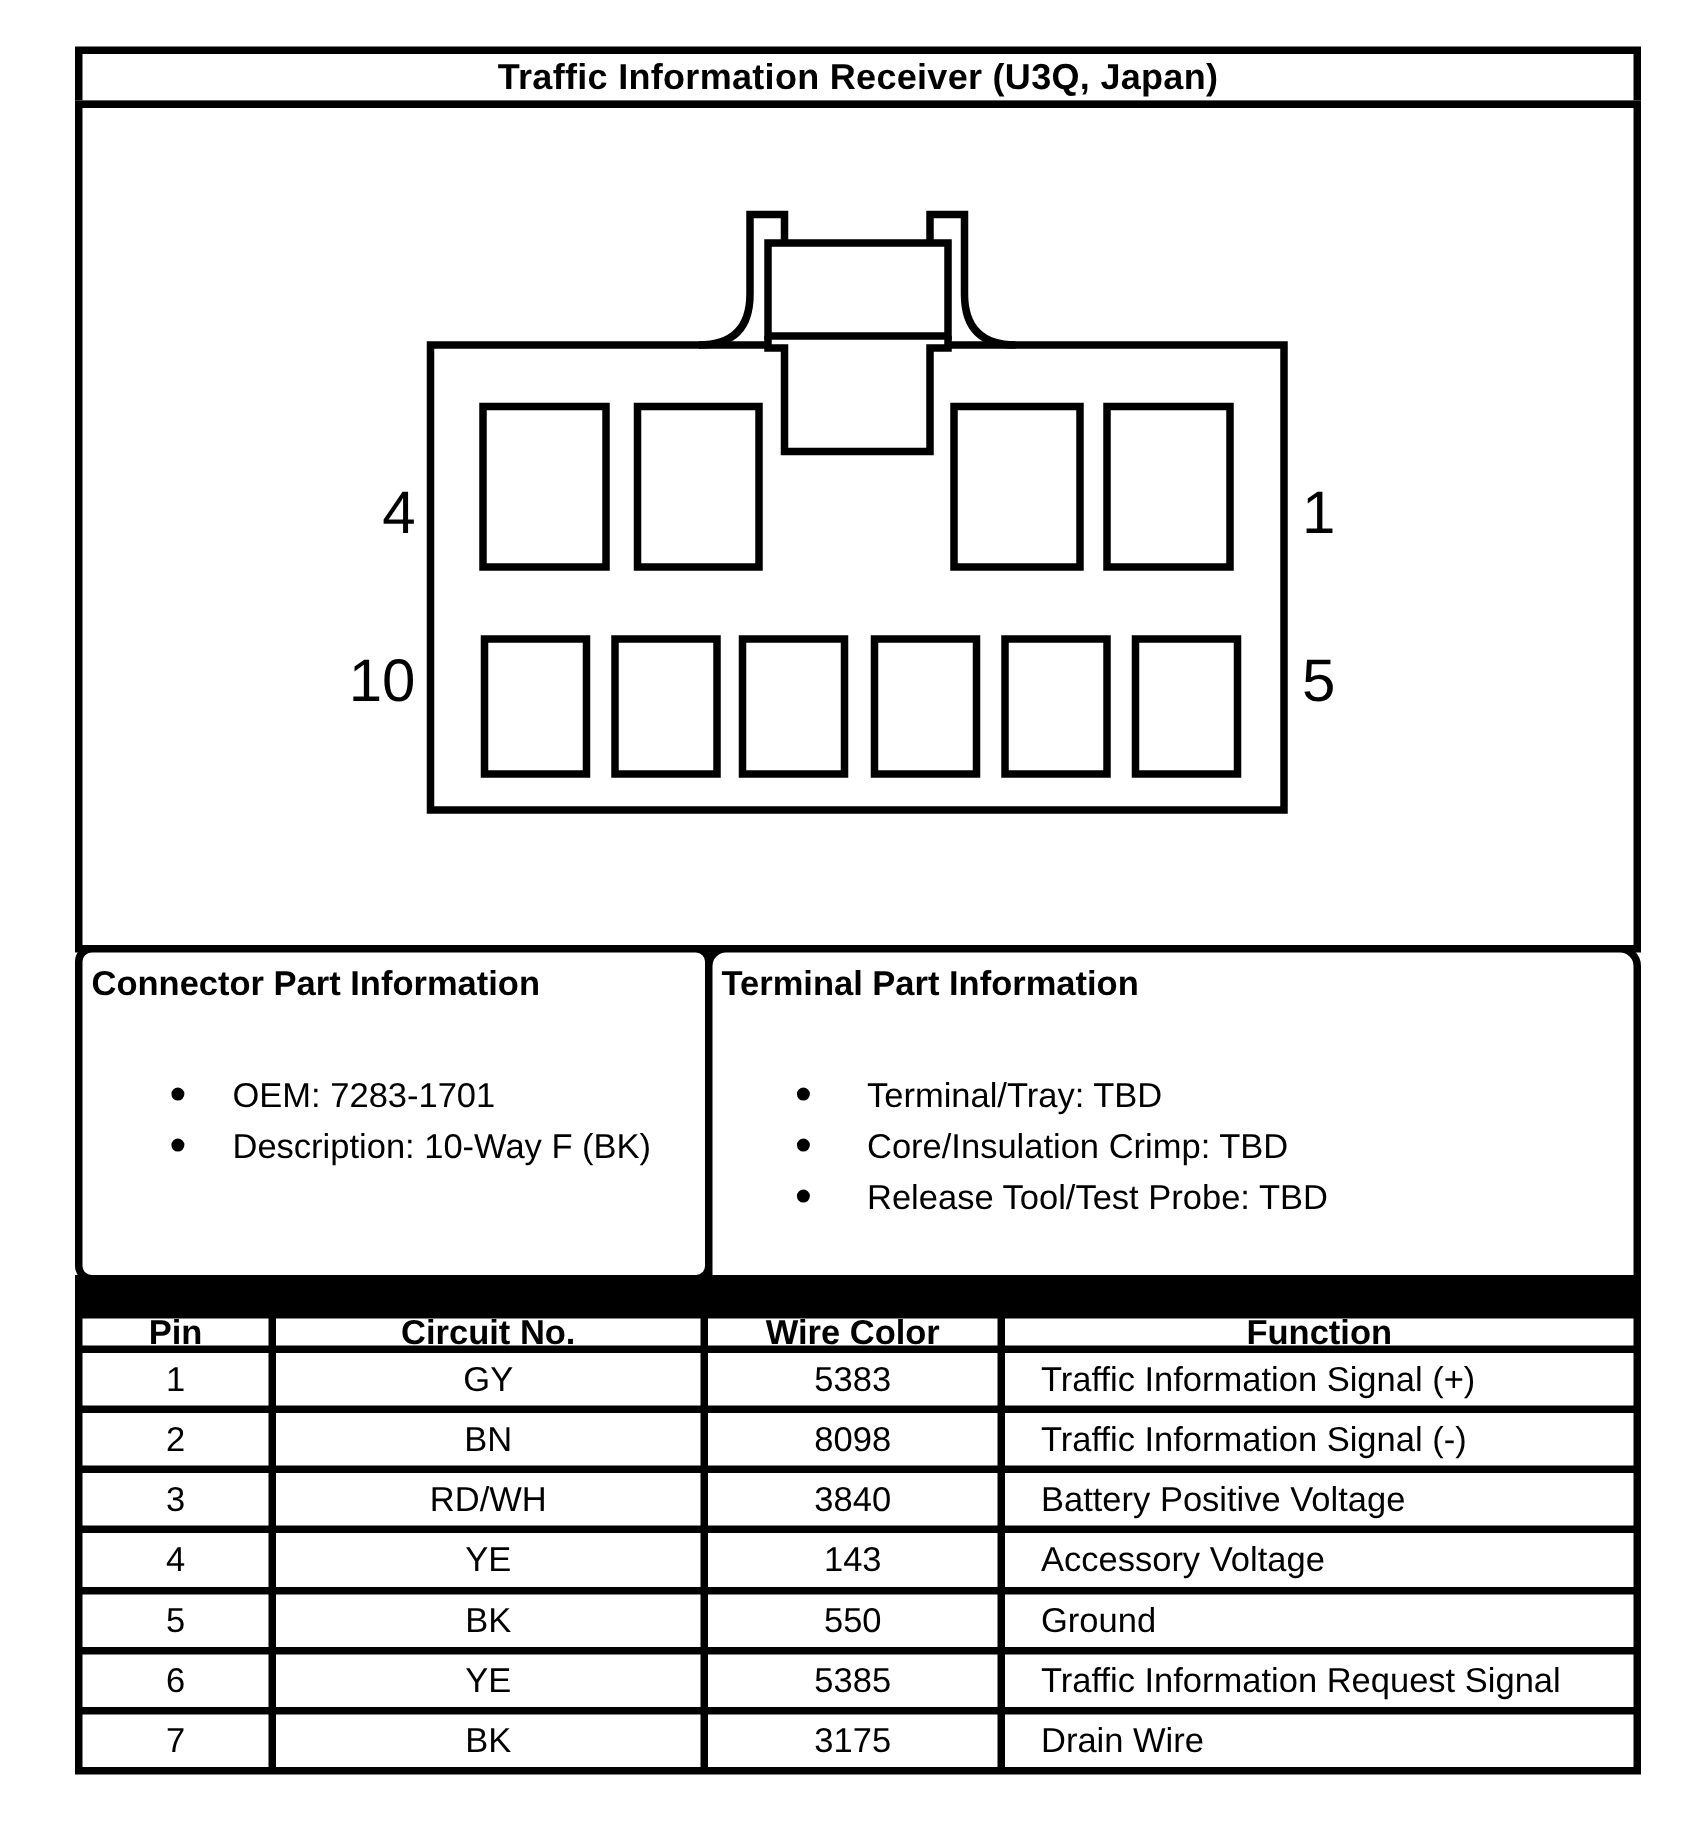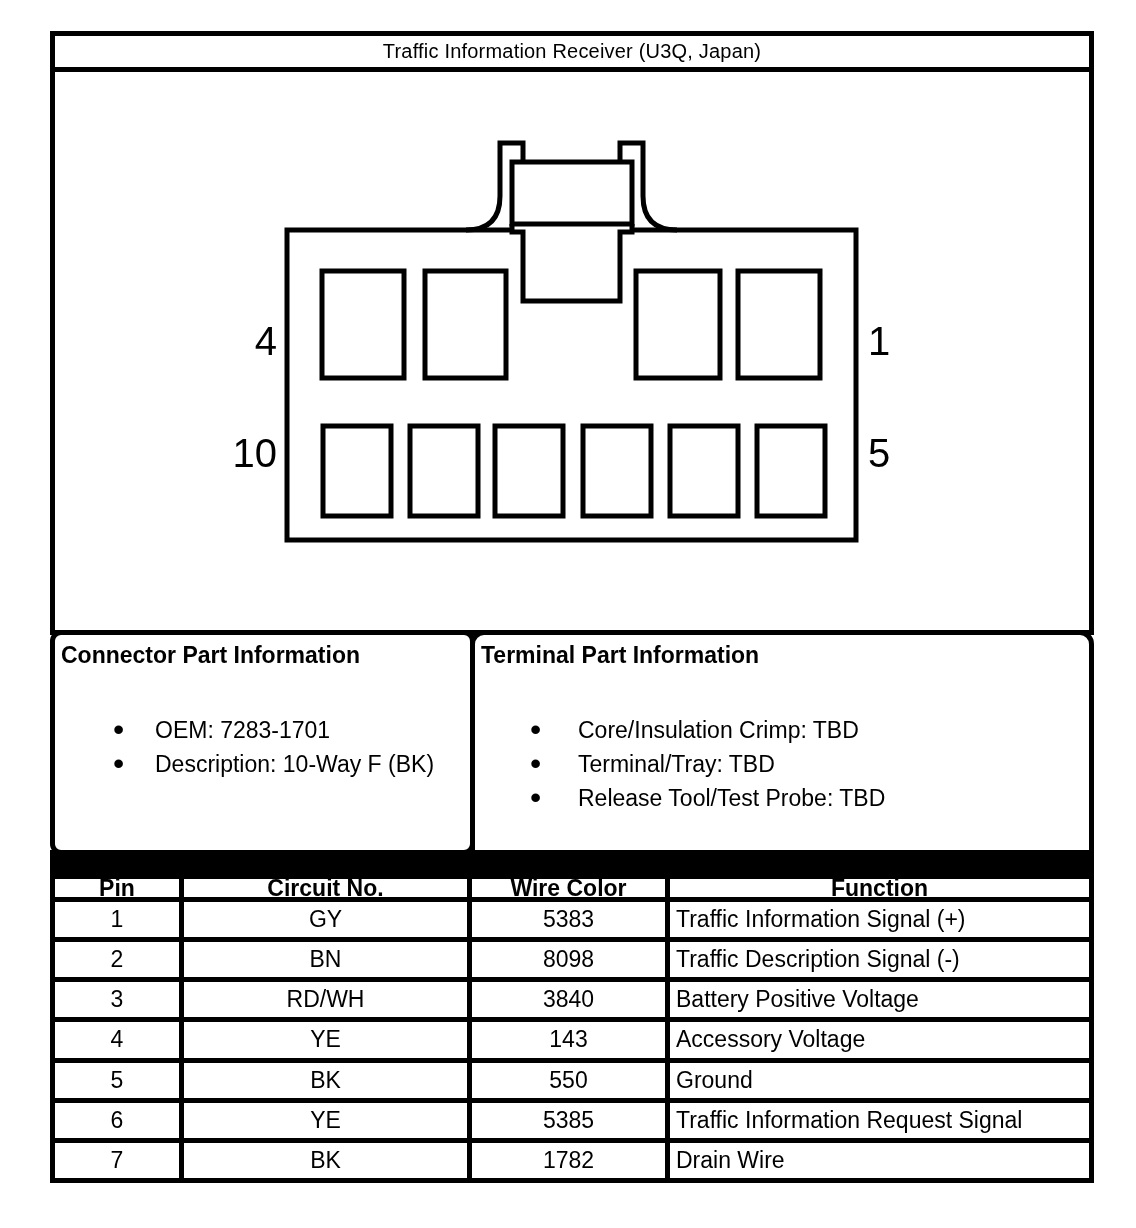--- a/index.html
+++ b/index.html
@@ -6,21 +6,21 @@
   .page {
     position:relative; width:1136px; height:1228px; background:#ffffff;
     font-family:"Liberation Sans","DejaVu Sans",sans-serif; color:#000;
     overflow:hidden;
   }
   .box { position:absolute; box-sizing:border-box; border:5px solid #000; background:#fff; }
 
   
   .title-box { left:50px; top:31px; width:1044px; height:41px;
     display:flex; align-items:center; justify-content:center; }
-  .title-box span { font-size:20px; font-weight:normal; letter-spacing:0.2px;text-align:center; }
+  .title-box span { font-size:24px; font-weight:bold; letter-spacing:0.2px;text-align:center; }
 
   
   .diagram-panel { left:50px; top:67px; width:1044px; height:568px; }
   svg.connector { position:absolute; left:50px; top:72px; width:1044px; height:563px; }
   svg.connector text { font-family:"Liberation Sans","DejaVu Sans",sans-serif;
     font-size:40px; fill:#000; }
 
   
   .info-left  { left:50px;  top:630px; width:425px; height:225px;border-radius:11px; }
   .info-right { left:470px; top:630px; width:624px; height:284px;border-radius:14px; }
@@ -36,21 +36,21 @@
   
   .pin-table { position:absolute; box-sizing:border-box;
     left:50px; top:850px; width:1044px; height:333px;
     background:#000; padding:5px; display:grid;
     grid-template-columns:124px 283px 193px 1fr;
     grid-template-rows:42px repeat(7, 1fr);
     gap:5px; }
   .pin-table .cell { background:#fff; display:flex; align-items:center;
     justify-content:center; font-size:23px; overflow:hidden; white-space:nowrap; }
   .pin-table .th { font-weight:bold;margin-top:24px; }
-  .pin-table .fn { justify-content:flex-start; padding-left:6px; }
+  .pin-table .fn { justify-content:flex-start; padding-left:24px; }
 </style>
 </head>
 <body>
 
 <div class="page">
 
   <div class="box title-box">
     <span>Traffic Information Receiver (U3Q, Japan)</span>
   </div>
 
@@ -89,41 +89,41 @@
     <div class="info-heading">Connector Part Information</div>
     <ul class="info-list">
       <li><span>OEM: 7283-1701</span></li>
       <li><span>Description: 10-Way F (BK)</span></li>
     </ul>
   </div>
 
   <div class="box info-right">
     <div class="info-heading">Terminal Part Information</div>
     <ul class="info-list">
+      <li><span>Terminal/Tray: TBD</span></li>
       <li><span>Core/Insulation Crimp: TBD</span></li>
-      <li><span>Terminal/Tray: TBD</span></li>
       <li><span>Release Tool/Test Probe: TBD</span></li>
     </ul>
   </div>
 
   <div class="pin-table">
     <div class="cell th">Pin</div>
     <div class="cell th">Circuit No.</div>
     <div class="cell th">Wire Color</div>
     <div class="cell th">Function</div>
 
     <div class="cell">1</div>
     <div class="cell">GY</div>
     <div class="cell">5383</div>
     <div class="cell fn">Traffic Information Signal (+)</div>
 
     <div class="cell">2</div>
     <div class="cell">BN</div>
     <div class="cell">8098</div>
-    <div class="cell fn">Traffic Description Signal (-)</div>
+    <div class="cell fn">Traffic Information Signal (-)</div>
 
     <div class="cell">3</div>
     <div class="cell">RD/WH</div>
     <div class="cell">3840</div>
     <div class="cell fn">Battery Positive Voltage</div>
 
     <div class="cell">4</div>
     <div class="cell">YE</div>
     <div class="cell">143</div>
     <div class="cell fn">Accessory Voltage</div>
@@ -133,17 +133,17 @@
     <div class="cell">550</div>
     <div class="cell fn">Ground</div>
 
     <div class="cell">6</div>
     <div class="cell">YE</div>
     <div class="cell">5385</div>
     <div class="cell fn">Traffic Information Request Signal</div>
 
     <div class="cell">7</div>
     <div class="cell">BK</div>
-    <div class="cell">1782</div>
+    <div class="cell">3175</div>
     <div class="cell fn">Drain Wire</div>
   </div>
 
 </div>
 
 </body></html>

